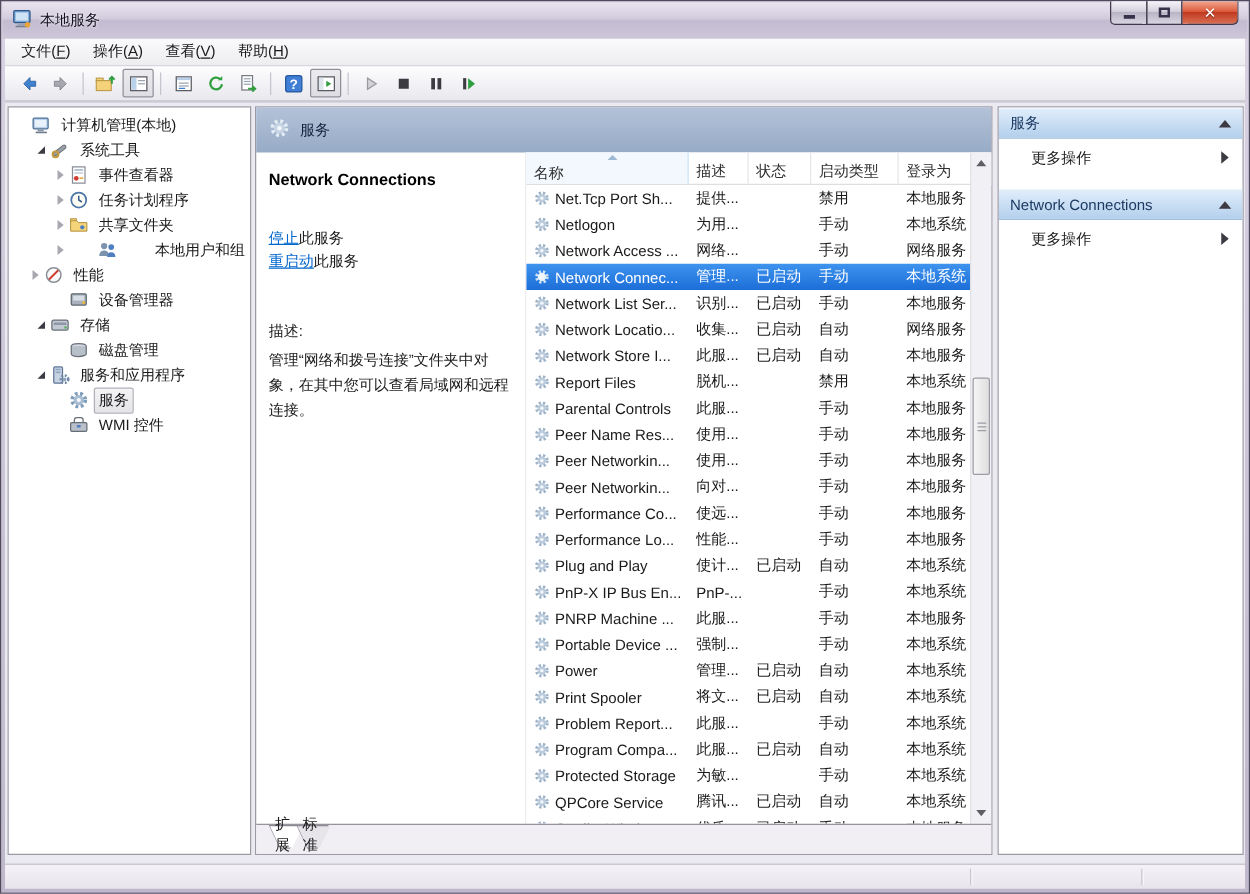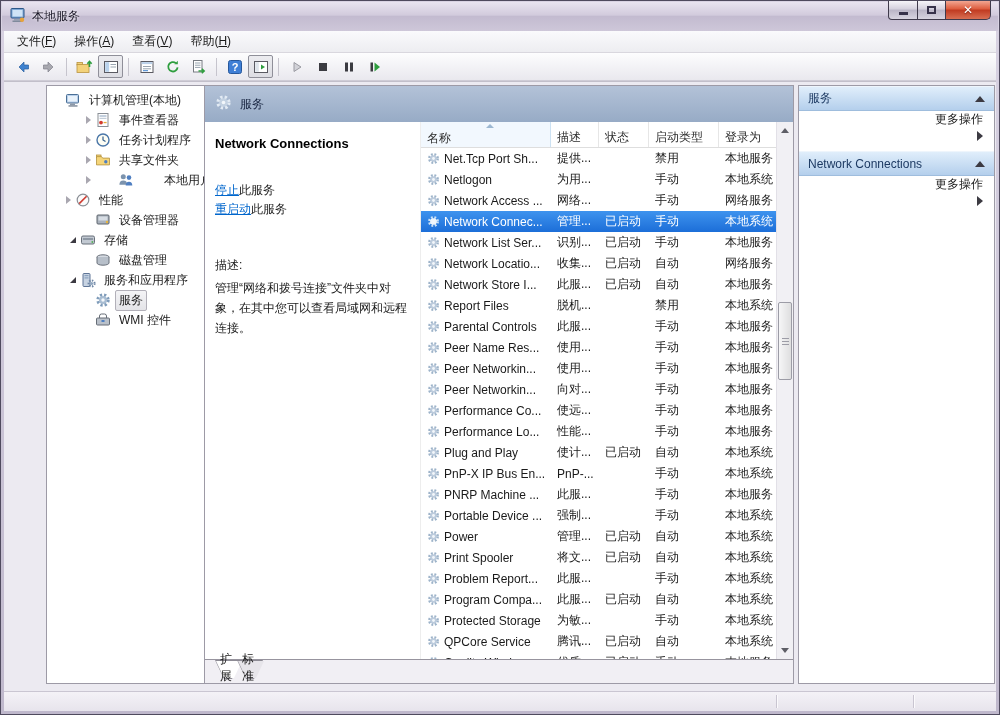--- a/index.html
+++ b/index.html
@@ -39,21 +39,21 @@
   .tbtn.pressed { border-color:#8f8f99; background:linear-gradient(#ececf0,#dddde3); }
   .tsep { width:1px; height:18px; background:#c6c4cd; margin:0 4px; }
   .tbtn svg { display:block; }
 
   
   .clientbg { position:absolute; top:80px; left:3px; right:3px; bottom:23px;
               background:#eceaf1; border-top:1px solid #c2bfca; }
   .panel { position:absolute; background:#fff; border:1px solid #9d9aa6; }
 
   
-  #tree-panel { left:5px; top:84px; width:195px; height:599px; overflow:hidden; padding-top:4px;margin-left:40px; }
+  #tree-panel { left:5px; top:84px; width:195px; height:599px; overflow:hidden; padding-top:4px; }
   .tree-row { height:20px; display:flex; align-items:center; white-space:nowrap; }
   .tree-arrow { width:10px; display:inline-flex; justify-content:center; flex:none; }
   .arr-exp { width:0; height:0; border-bottom:6px solid #3c3a42; border-left:6px solid transparent; }
   .arr-col { width:0; height:0; border-top:4px solid transparent; border-bottom:4px solid transparent; border-left:5px solid #a9a7b0; }
   .tree-ico { width:16px; height:16px; flex:none; margin:0 4px 0 2px; }
   .tree-ico svg { width:16px; height:16px; display:block; }
   .tree-label { padding:1px 3px; border:1px solid transparent; }
   .tree-row.selected .tree-label { background:linear-gradient(#f4f4f6,#e4e4e8);
       border:1px solid #b2b0b9; border-radius:2px; }
 
@@ -121,21 +121,21 @@
 
   
   #actions-panel { left:797px; top:84px; width:197px; height:599px; overflow:hidden; }
   .ap-title { height:23px; line-height:22px; padding-left:8px; font-weight:bold;
               background:linear-gradient(#ffffff,#efedf3); border-bottom:1px solid #d9d6e0; }
   .ap-header { height:25px; display:flex; align-items:center; padding:0 9px;
                background:linear-gradient(#e0eefb,#b4cfec); border-top:1px solid #eef5fc;
                border-bottom:1px solid #9fbddd; color:#1d3a63; }
   .ap-header-label { flex:1; }
   .ap-collapse { width:0; height:0; border-left:5px solid transparent; border-right:5px solid transparent; border-bottom:6px solid #3c3a42; }
-  .ap-more { height:30px; display:flex; align-items:flex-end; padding:0 11px 0 26px;flex-direction:column; }
+  .ap-more { height:30px; display:flex; align-items:center; padding:0 11px 0 26px; }
   .ap-more-label { flex:1; }
   .ap-expand { width:0; height:0; border-top:5px solid transparent; border-bottom:5px solid transparent; border-left:6px solid #3c3a42; }
   .ap-gap { height:10px; }
 
   
   .statusbar { position:absolute; left:3px; right:3px; bottom:3px; height:20px;
                background:linear-gradient(#f4f2f7,#e7e4ec); border-top:1px solid #cac6d2; }
   .sb-sep { position:absolute; top:3px; bottom:3px; width:1px; background:#c9c5d1; box-shadow:1px 0 0 #fbfafc; }
 </style>
 </head>
@@ -296,20 +296,32 @@
         <span class="tree-arrow"></span>
         <span class="tree-ico">
           <svg viewBox="0 0 16 16">
             <rect x="1.5" y="2.5" width="12" height="8.5" rx="1" fill="#b9d0ea" stroke="#4a6f96"></rect>
             <rect x="3" y="4" width="9" height="5.5" fill="#e9f2fb"></rect>
             <rect x="5" y="11.5" width="5" height="1.6" fill="#8b98a8"></rect>
             <rect x="3.5" y="13.3" width="9" height="1.3" fill="#6f7d8e"></rect>
           </svg>
         </span>
         <span class="tree-label">计算机管理(本地)</span>
+      </div>
+      <div class="tree-row" style="padding-left: 21px;">
+        <span class="tree-arrow">
+          <div class="arr-exp"></div>
+        </span>
+        <span class="tree-ico">
+          <svg viewBox="0 0 16 16">
+            <rect x="2" y="6.6" width="11.5" height="3" rx="1.3" transform="rotate(-38 8 8)" fill="#9aa0aa" stroke="#6c7077" stroke-width="0.8"></rect>
+            <circle cx="4.4" cy="11.4" r="2.3" fill="none" stroke="#c59a3a" stroke-width="1.6"></circle>
+          </svg>
+        </span>
+        <span class="tree-label">系统工具</span>
       </div>
       <div class="tree-row" style="padding-left: 36px;">
         <span class="tree-arrow">
           <div class="arr-col"></div>
         </span>
         <span class="tree-ico">
           <svg viewBox="0 0 16 16">
             <rect x="3" y="1.5" width="10" height="13" fill="#fff" stroke="#8a8f96"></rect>
             <rect x="4.5" y="3.4" width="7" height="1.2" fill="#9db1c9"></rect>
             <rect x="4.5" y="5.8" width="7" height="1.2" fill="#c3cdd9"></rect>

